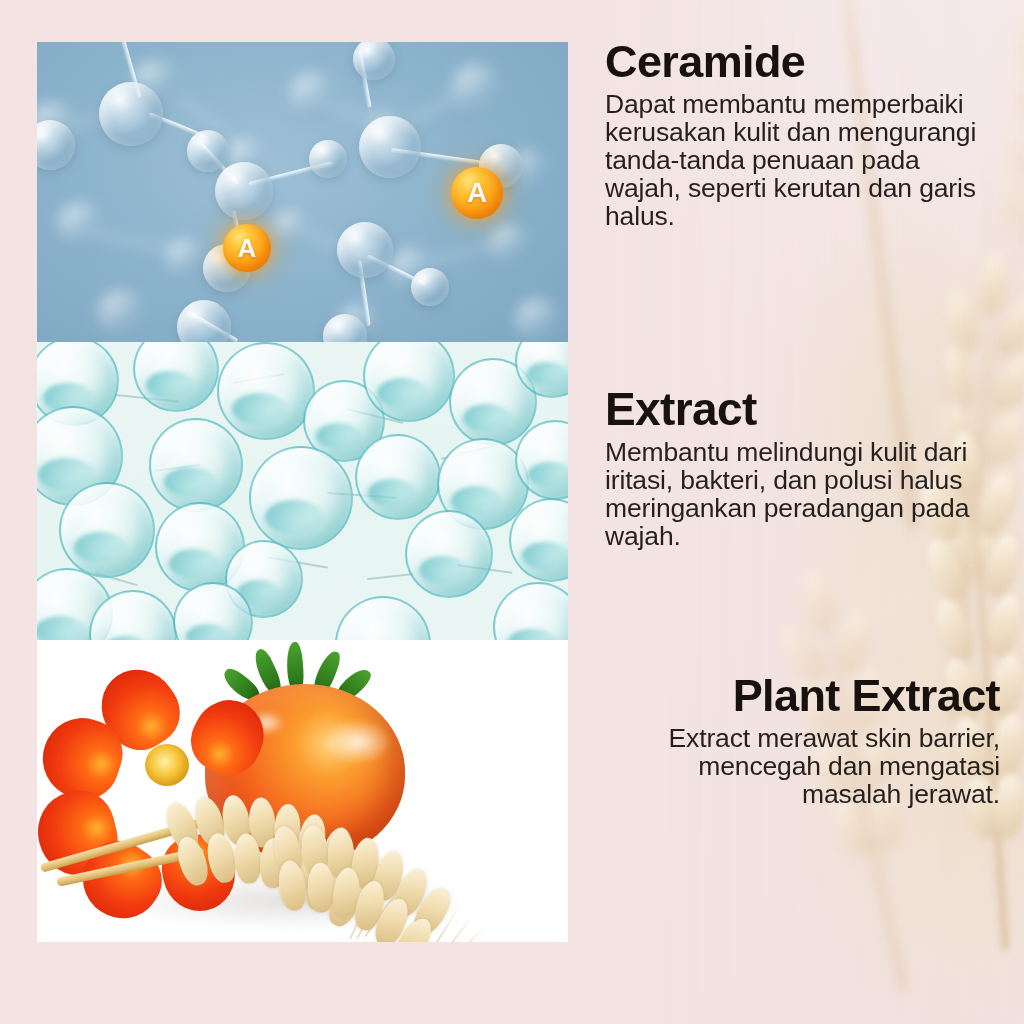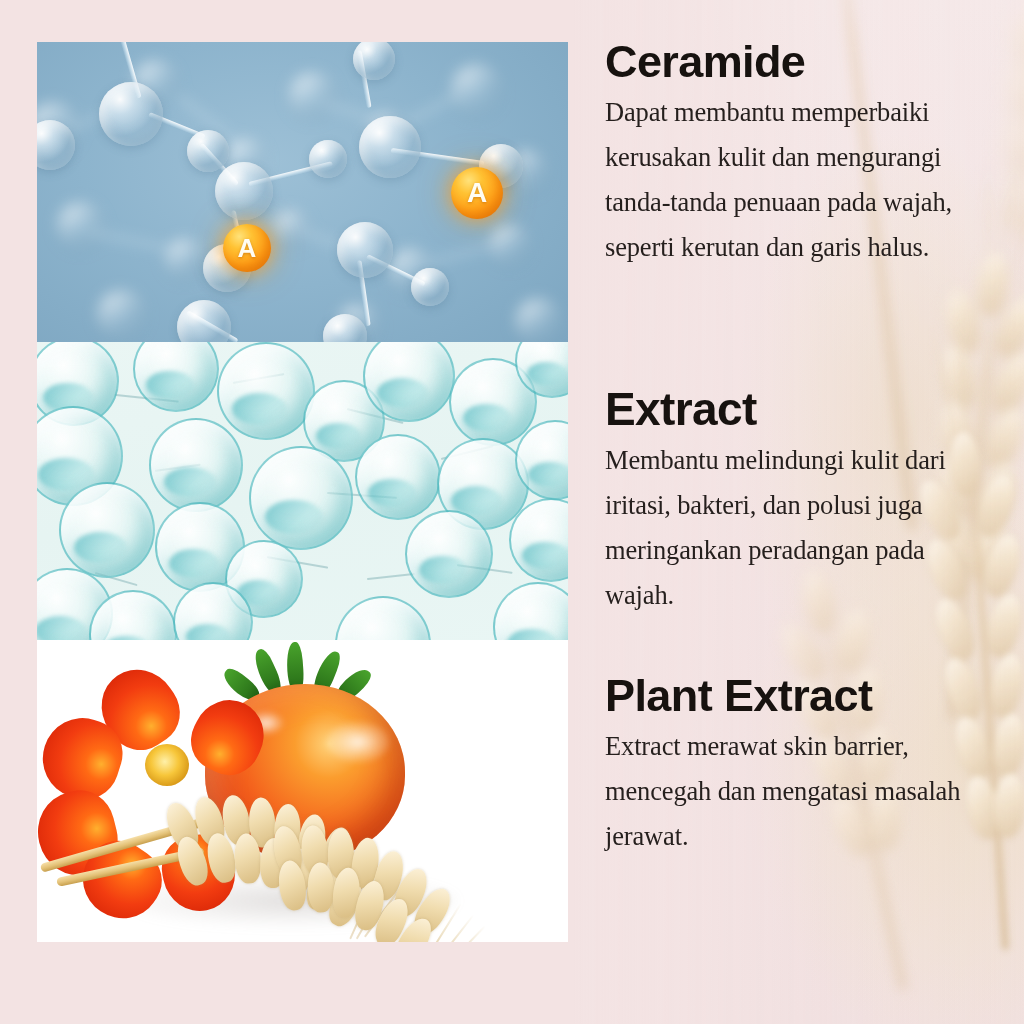--- a/index.html
+++ b/index.html
@@ -222,36 +222,36 @@
   .text-col {
     position: absolute;
     left: 605px;
     top: 0;
     width: 400px;
     height: 1024px;
   }
   .block { position: absolute; left: 0; width: 395px; }
   .block.b1 { top: 38px; }
   .block.b2 { top: 385px; }
-  .block.b3 { top: 672px; }
+  .block.b3 { top: 672px; text-align: right; }
 
   .heading {
     margin: 0 0 4px 0;
     font-family: "Liberation Sans", sans-serif;
     font-weight: bold;
     font-size: 45px;
     line-height: 1.06;
     letter-spacing: -0.6px;
     color: #17120f;
   }
   .body-text {
     margin: 0;
-    font-family: Liberation Serif, serif;
+    font-family: Liberation Sans, sans-serif;
     font-size: 26.5px;
-    line-height: 45px;
+    line-height: 28px;
     color: #251f1d;
     letter-spacing: -0.15px;
   }
   .block.b2 .heading { font-size: 46px; }
   .block.b3 .heading { font-size: 45px; }
 </style>
 </head>
 <body>
 
 <div id="poster">
@@ -519,21 +519,21 @@
 
   <div class="text-col">
 
     <div class="block b1">
       <h2 class="heading">Ceramide</h2>
       <p class="body-text">Dapat membantu memperbaiki kerusakan kulit dan mengurangi tanda-tanda penuaan pada wajah, seperti kerutan dan garis halus.</p>
     </div>
 
     <div class="block b2">
       <h2 class="heading">Extract</h2>
-      <p class="body-text">Membantu melindungi kulit dari iritasi, bakteri, dan polusi juga meringankan peradangan pada wajah.</p>
+      <p class="body-text">Membantu melindungi kulit dari iritasi, bakteri, dan polusi halus meringankan peradangan pada wajah.</p>
     </div>
 
     <div class="block b3">
       <h2 class="heading">Plant Extract</h2>
       <p class="body-text">Extract merawat skin barrier, mencegah dan mengatasi masalah jerawat.</p>
     </div>
   </div>
 
 </div>
 

